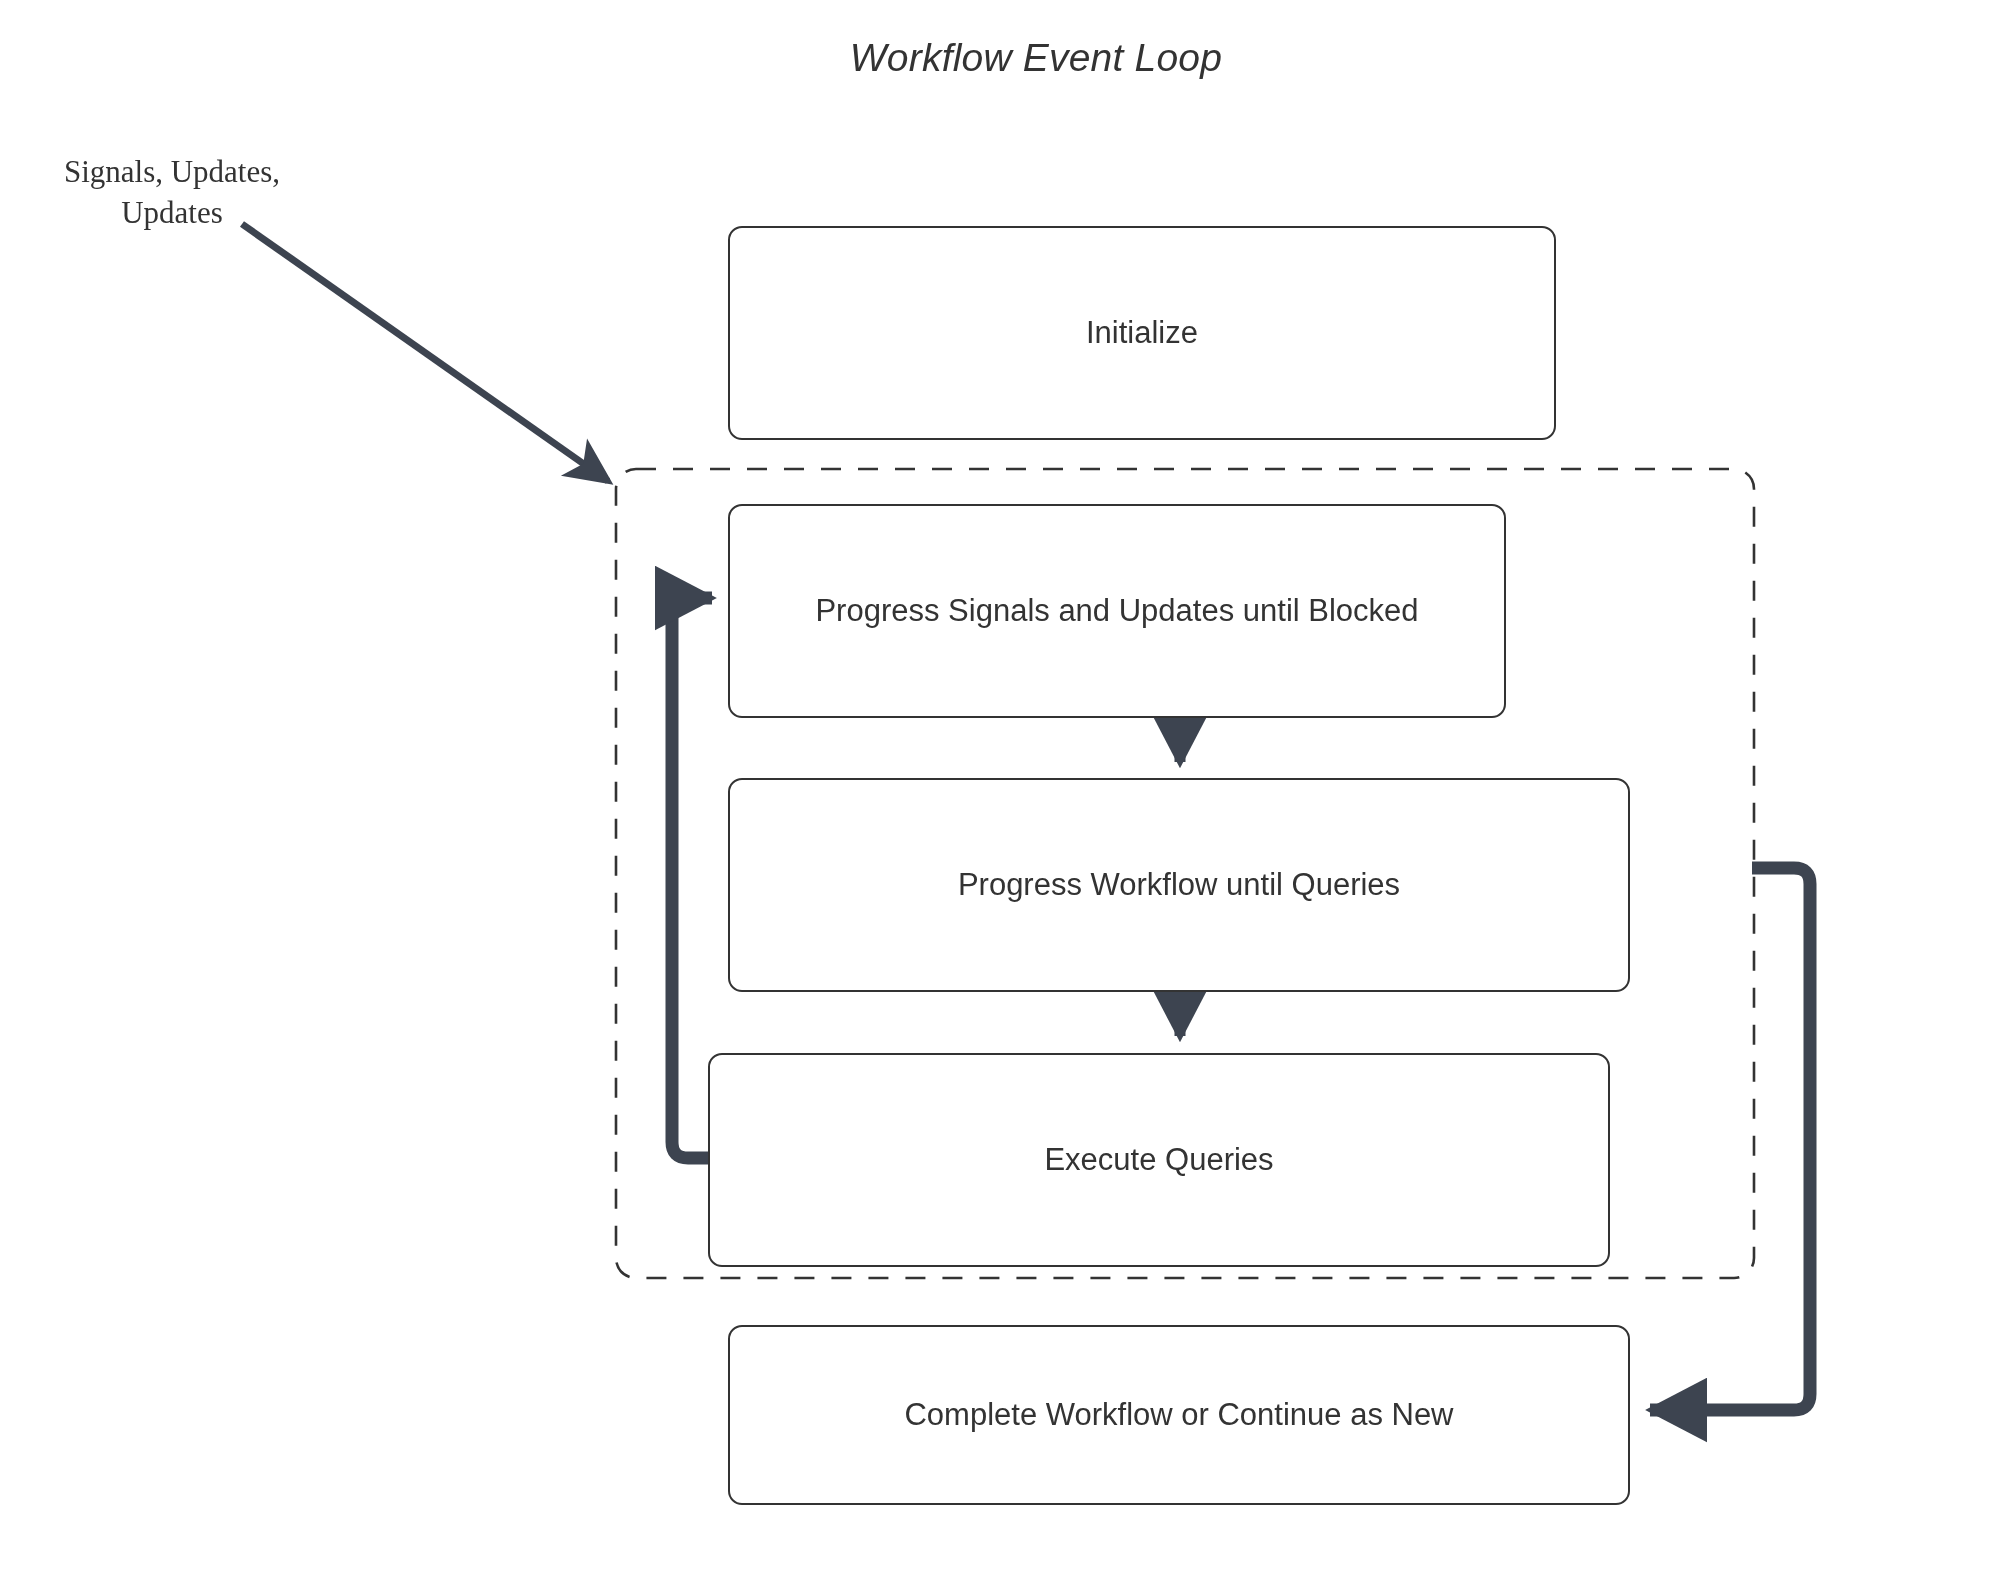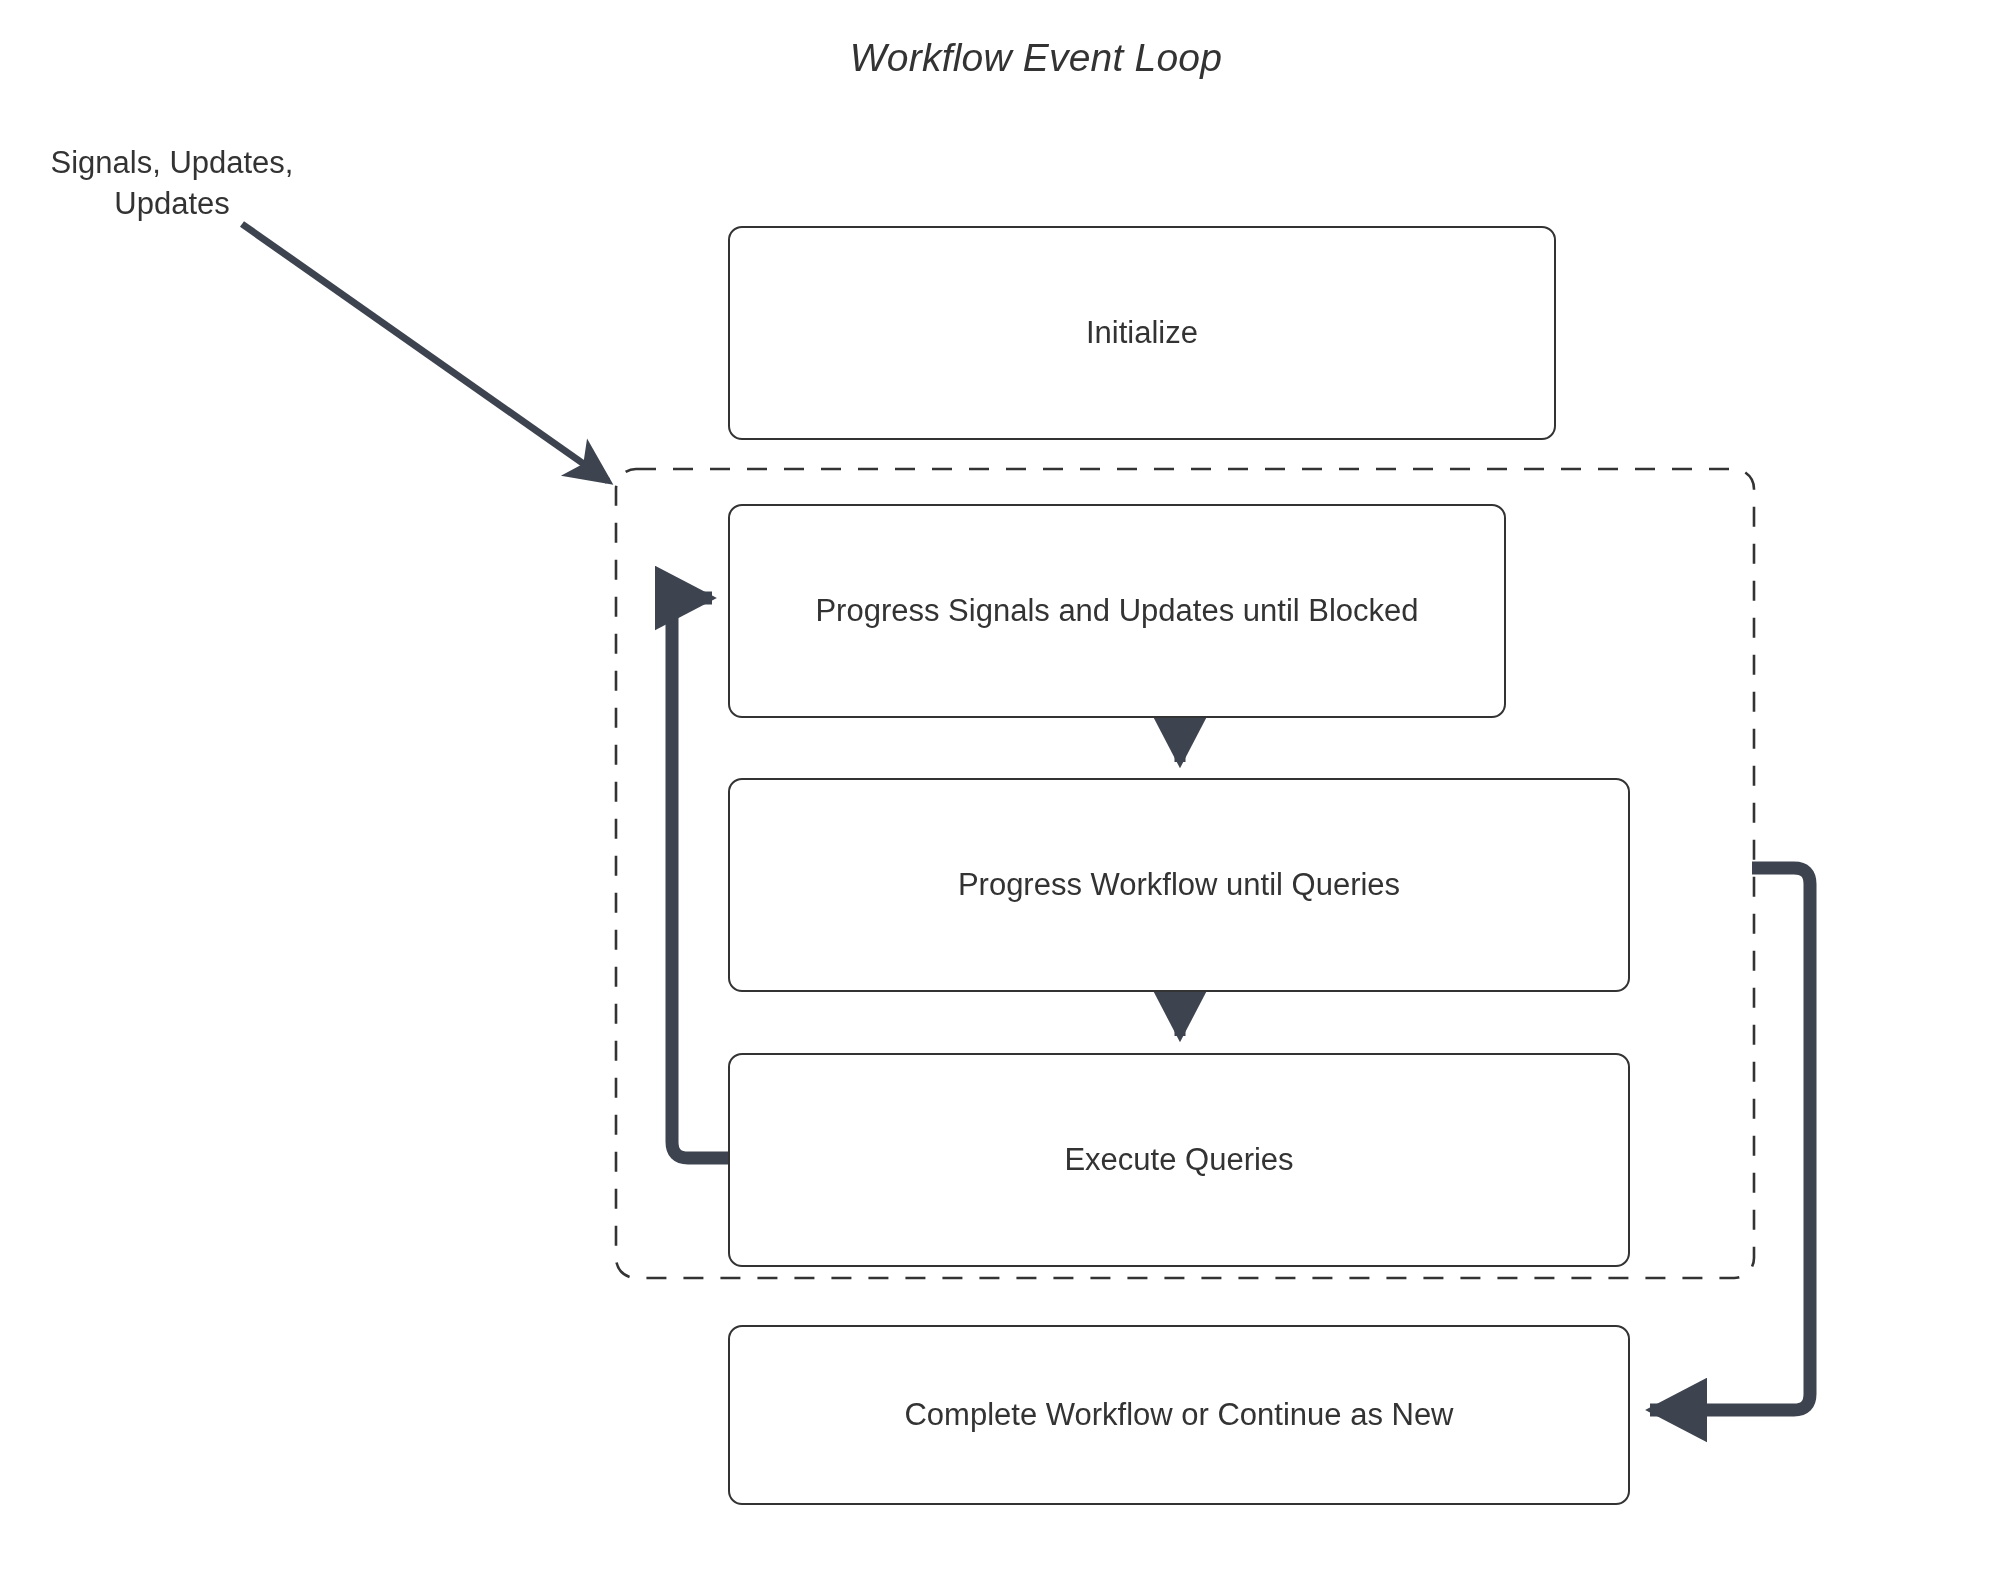--- a/index.html
+++ b/index.html
@@ -33,26 +33,27 @@
     text-align: center;
     font-size: 39px;
     font-style: italic;
     color: #333333;
     letter-spacing: 0.2px;
     margin-left: 33px;
   }
   .ext-label {
     position: absolute;
     left: 12px;
-    top: 143px;
+    top: 152px;
     width: 320px;
     text-align: center;
     font-size: 31px;
     line-height: 1.32;
     color: #333333;
+    font-family: Liberation Serif, serif;
   }
   .node-box {
     position: absolute;
     box-sizing: border-box;
     border: 2px solid #333333;
     border-radius: 14px;
     background: #ffffff;
     display: flex;
     align-items: center;
     justify-content: center;
@@ -120,21 +121,21 @@
   </div>
 
   <div class="node-box" style="left:728px; top:504px; width:778px; height:214px;">
     <span class="node-label">Progress Signals and Updates until Blocked</span>
   </div>
 
   <div class="node-box" style="left:728px; top:778px; width:902px; height:214px;">
     <span class="node-label">Progress Workflow until Queries</span>
   </div>
 
-  <div class="node-box" style="left:728px; top:1053px; width:902px; height:214px;">
+  <div class="node-box" style="left:708px; top:1053px; width:902px; height:214px;">
     <span class="node-label">Execute Queries</span>
   </div>
 
   <div class="node-box" style="left:728px; top:1325px; width:902px; height:180px;">
     <span class="node-label">Complete Workflow or Continue as New</span>
   </div>
 
 </div>
 
 </body></html>

